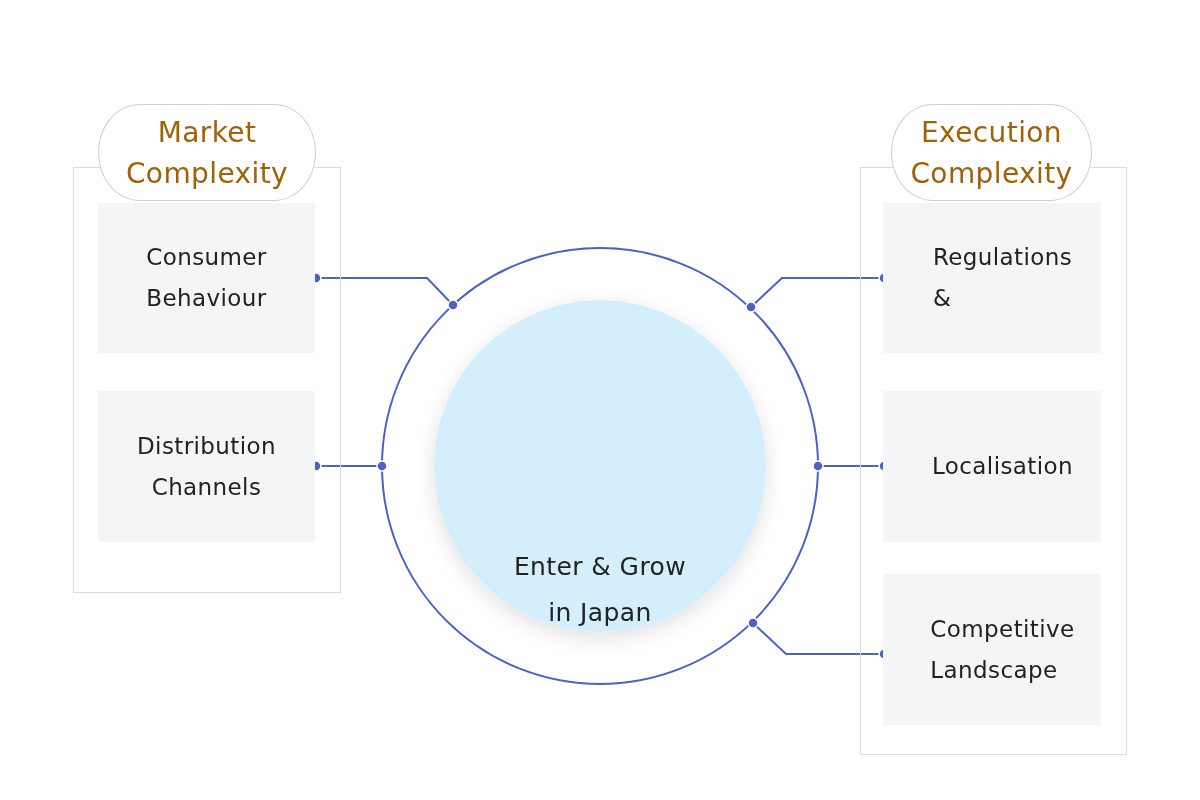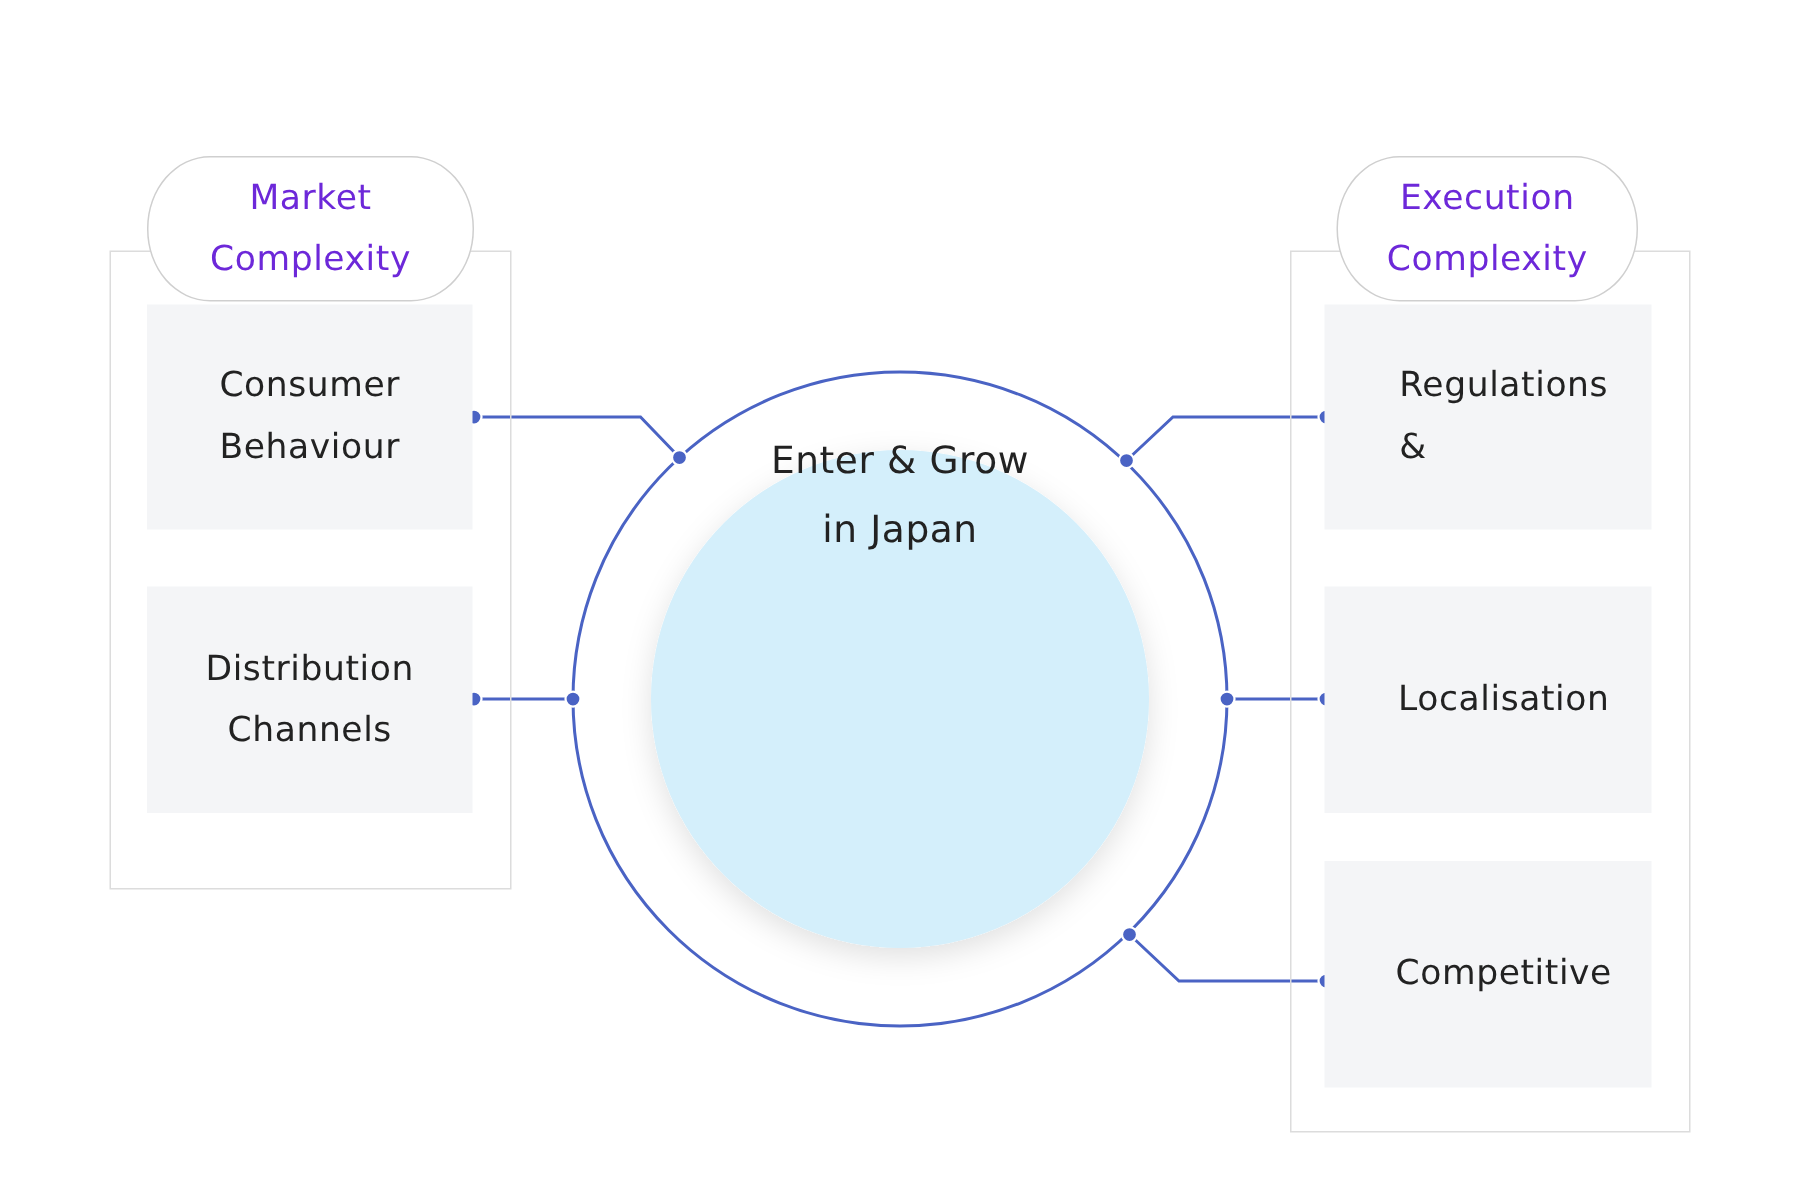--- a/index.html
+++ b/index.html
@@ -1,27 +1,27 @@
 <!DOCTYPE html>
 <html><head>
   <meta charset="utf-8">
   <style>
     html, body { margin: 0; padding: 0; }
     body { width: 1200px; height: 800px; background: #ffffff; position: relative; overflow: hidden;
       font-family: "DejaVu Sans", sans-serif; }
     .group-frame { position: absolute; border: 1px solid #dcdcdc; background: transparent; }
     .group-title { position: absolute; border: 1px solid #cfcfcf; border-radius: 42px / 48px; background: #ffffff;
-      color: #6d28d9; font-size: 23px; line-height: 41px; text-align: center; display: flex; align-items: center;
+      color: #a16207; font-size: 28px; line-height: 41px; text-align: center; display: flex; align-items: center;
       justify-content: center; letter-spacing: 0.4px; }
     .item { position: absolute; background: #f4f5f7; color: #222; font-size: 23px; line-height: 41px;
       display: flex; align-items: center; letter-spacing: 0.4px; }
     .item.center { justify-content: center; text-align: center; }
     .item.left { justify-content: center; text-align: left; padding-left: 21px; box-sizing: border-box; }
-    .hub-text { position: absolute; left: 434px; top: 284px; width: 332px; height: 332px; display: flex;
-      align-items: flex-start; justify-content: center; text-align: center; color: #222; font-size: 25px; line-height: 46px;
+    .hub-text { position: absolute; left: 434px; top: 304px; width: 332px; height: 332px; display: flex;
+      align-items: flex-end; justify-content: center; text-align: center; color: #222; font-size: 25px; line-height: 46px;
       letter-spacing: 0.4px; }
     svg#connectors { position: absolute; left: 0; top: 0; }
   </style>
 </head>
 <body>
 
 <svg id="connectors" width="1200" height="800">
   <defs>
     <filter id="hubshadow" x="-30%" y="-30%" width="160%" height="160%">
       <feDropShadow dx="0" dy="6" stdDeviation="10" flood-color="#000" flood-opacity="0.12"></feDropShadow>
@@ -91,14 +91,15 @@
   </div>
 </div>
 <div class="item left" style="left:883px; top:391px; width:218px; height:151px;">
   <div>
     <div>Localisation</div>
   </div>
 </div>
 <div class="item left" style="left:883px; top:574px; width:218px; height:151px;">
   <div>
     <div>Competitive</div>
+    <div>Landscape</div>
   </div>
 </div>
 
 </body></html>

